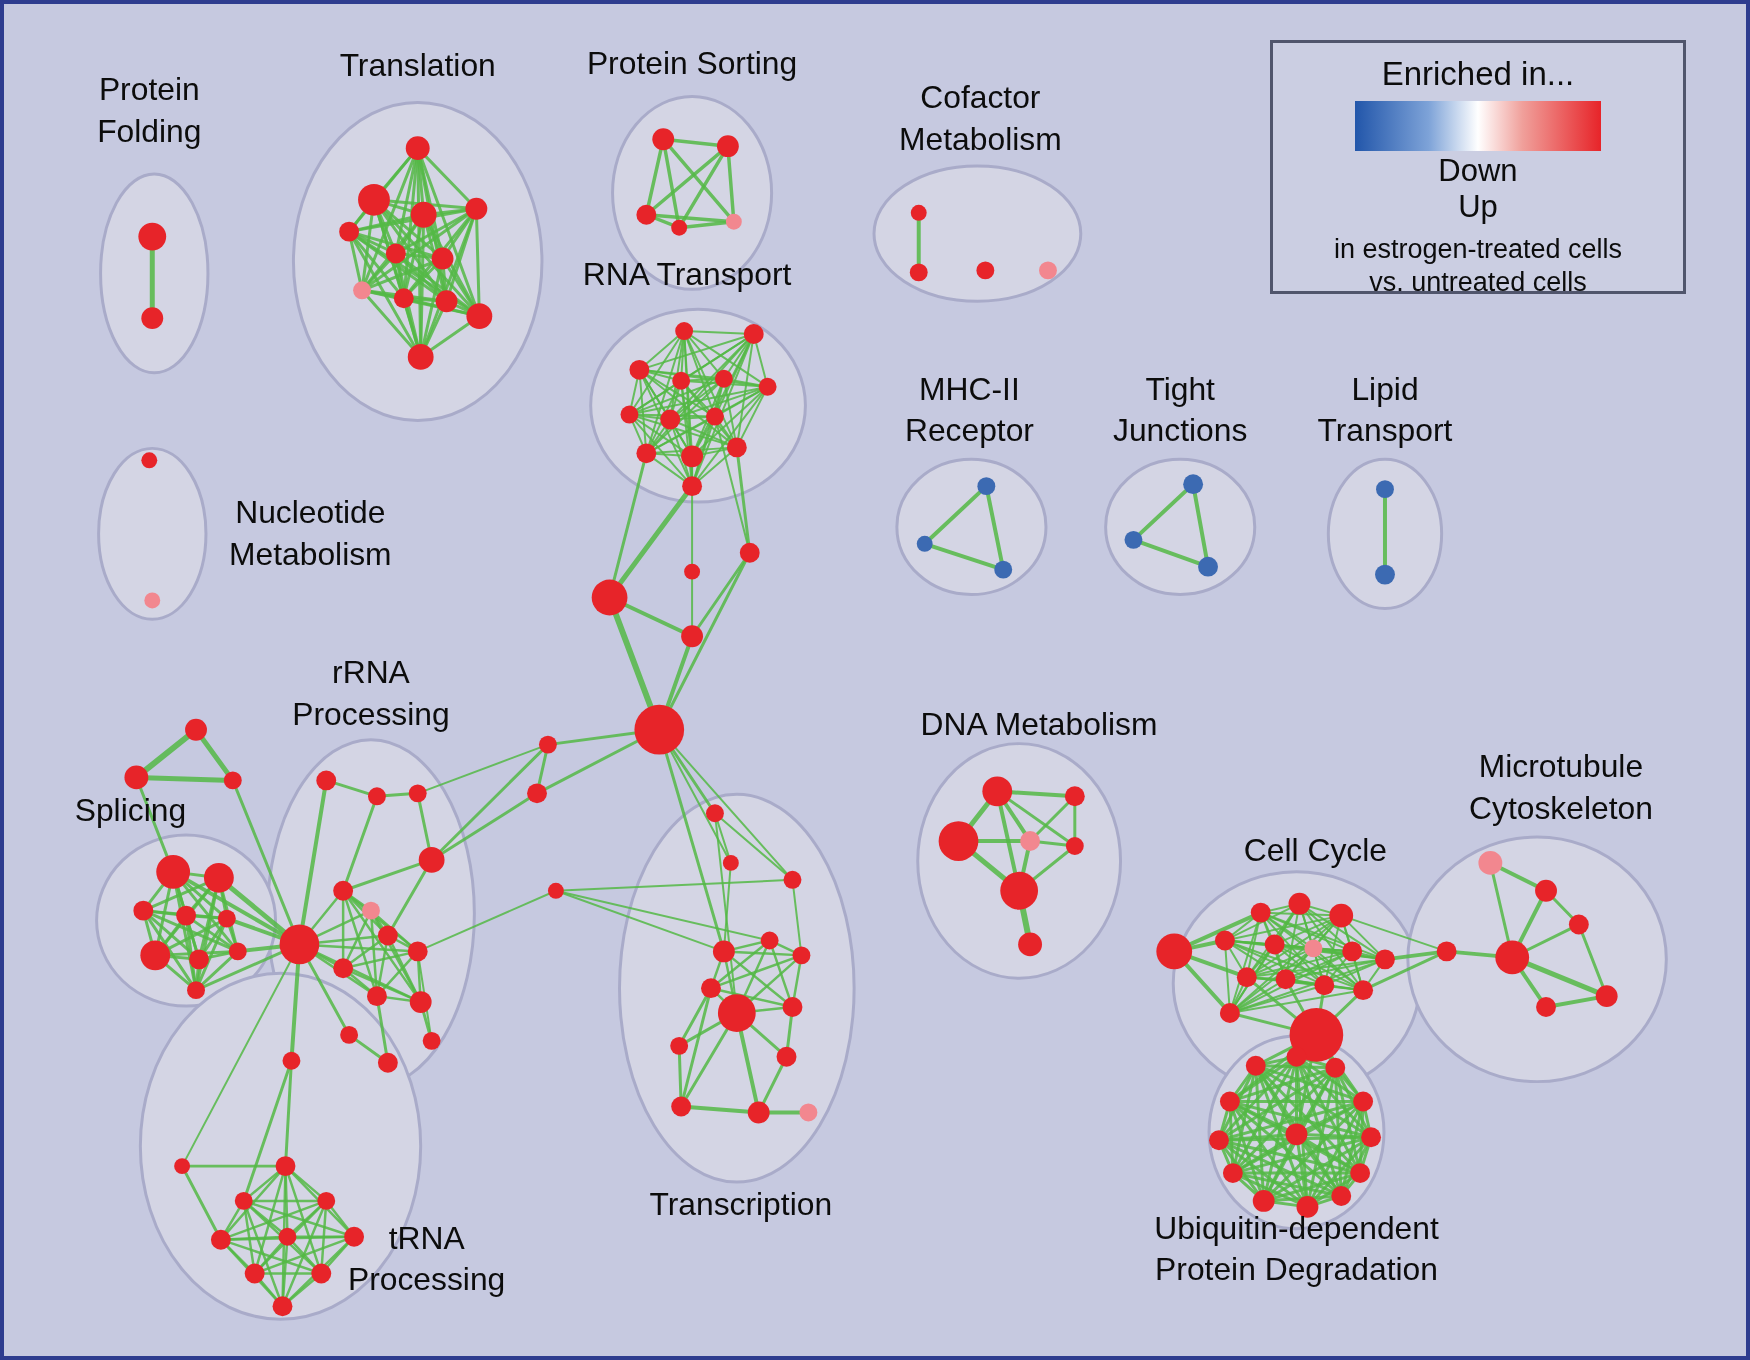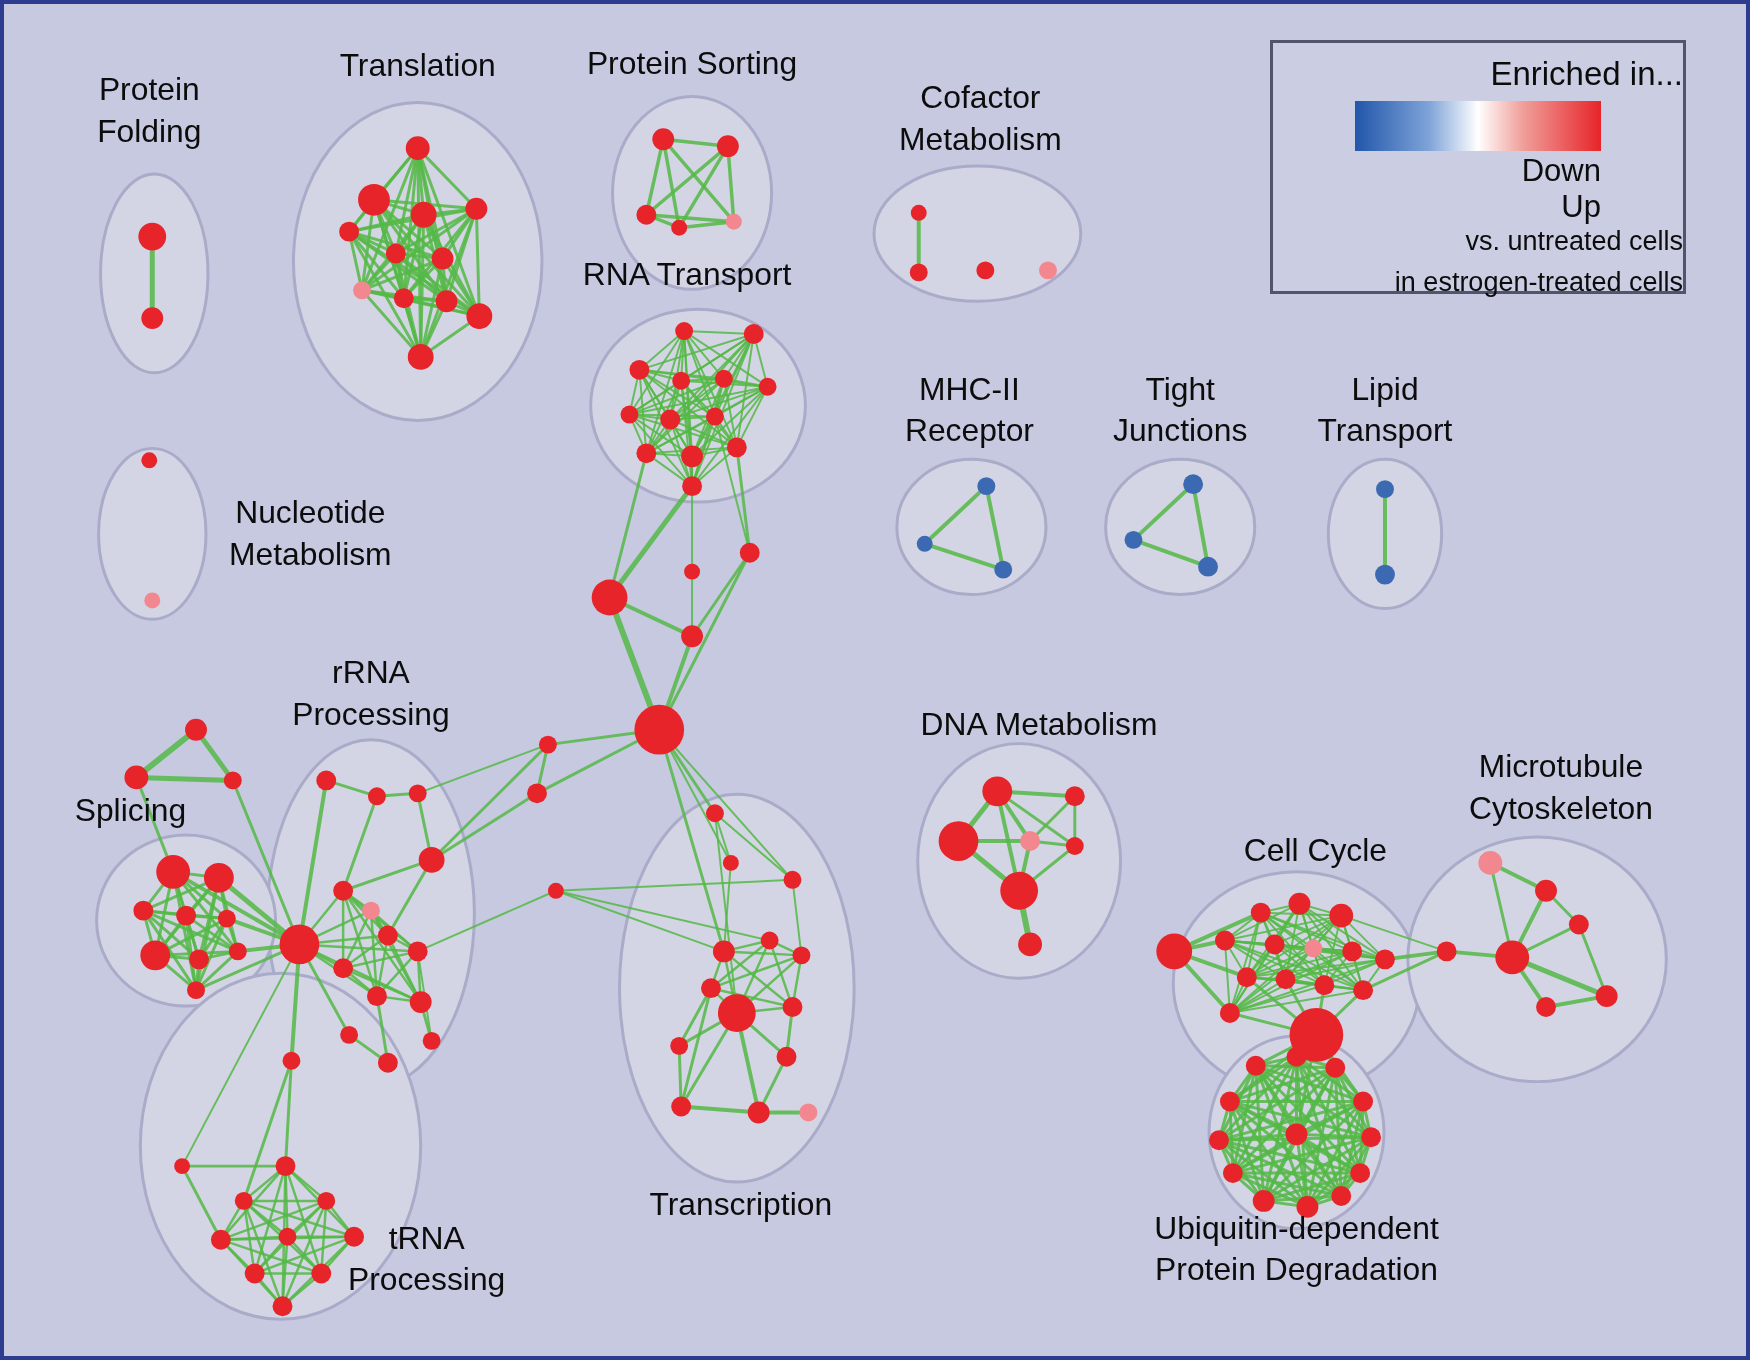--- a/index.html
+++ b/index.html
@@ -15,21 +15,21 @@
   }
   #network { position: absolute; left: 0; top: 0; width: 100%; height: 100%; }
   #network text { font-family: "Liberation Sans", sans-serif; fill: #0c0c0c; }
   .legend {
     position: absolute;
     left: 1266px; top: 36px;
     width: 416px; height: 254px;
     border: 3px solid #50556c;
     background: #cbcee2;
     box-sizing: border-box;
-    text-align: right;
+    text-align: center;
     z-index: 2;
     color: #0c0c0c;
   }
   .legend-title { font-size: 33px; margin-top: 12px; }
   .legend-bar-wrap { width: 246px; margin: 8px auto 0; }
   .legend-bar { height: 50px; }
   .legend-ends { display: flex; justify-content: space-between; font-size: 31px; margin-top: 2px; flex-direction: column; }
   .legend-caption { font-size: 27px; line-height: 33px; }
   .legend-caption.first { margin-top: 8px; }
 </style>
@@ -777,17 +777,17 @@
 
   <div class="legend">
     <div class="legend-title">Enriched in...</div>
     <div class="legend-bar-wrap">
       <div class="legend-bar" style="background: linear-gradient(90deg, rgb(34, 86, 170) 0%, rgb(126, 163, 216) 30%, rgb(255, 255, 255) 50%, rgb(240, 160, 155) 68%, rgb(231, 36, 41) 100%);"></div>
       <div class="legend-ends">
         <span class="legend-end">Down</span>
         <span class="legend-end">Up</span>
       </div>
     </div>
+    <div class="legend-caption first">in estrogen-treated cells</div>
     <div class="legend-caption">vs. untreated cells</div>
-    <div class="legend-caption first">in estrogen-treated cells</div>
   </div>
 
 </div>
 
 </body></html>

